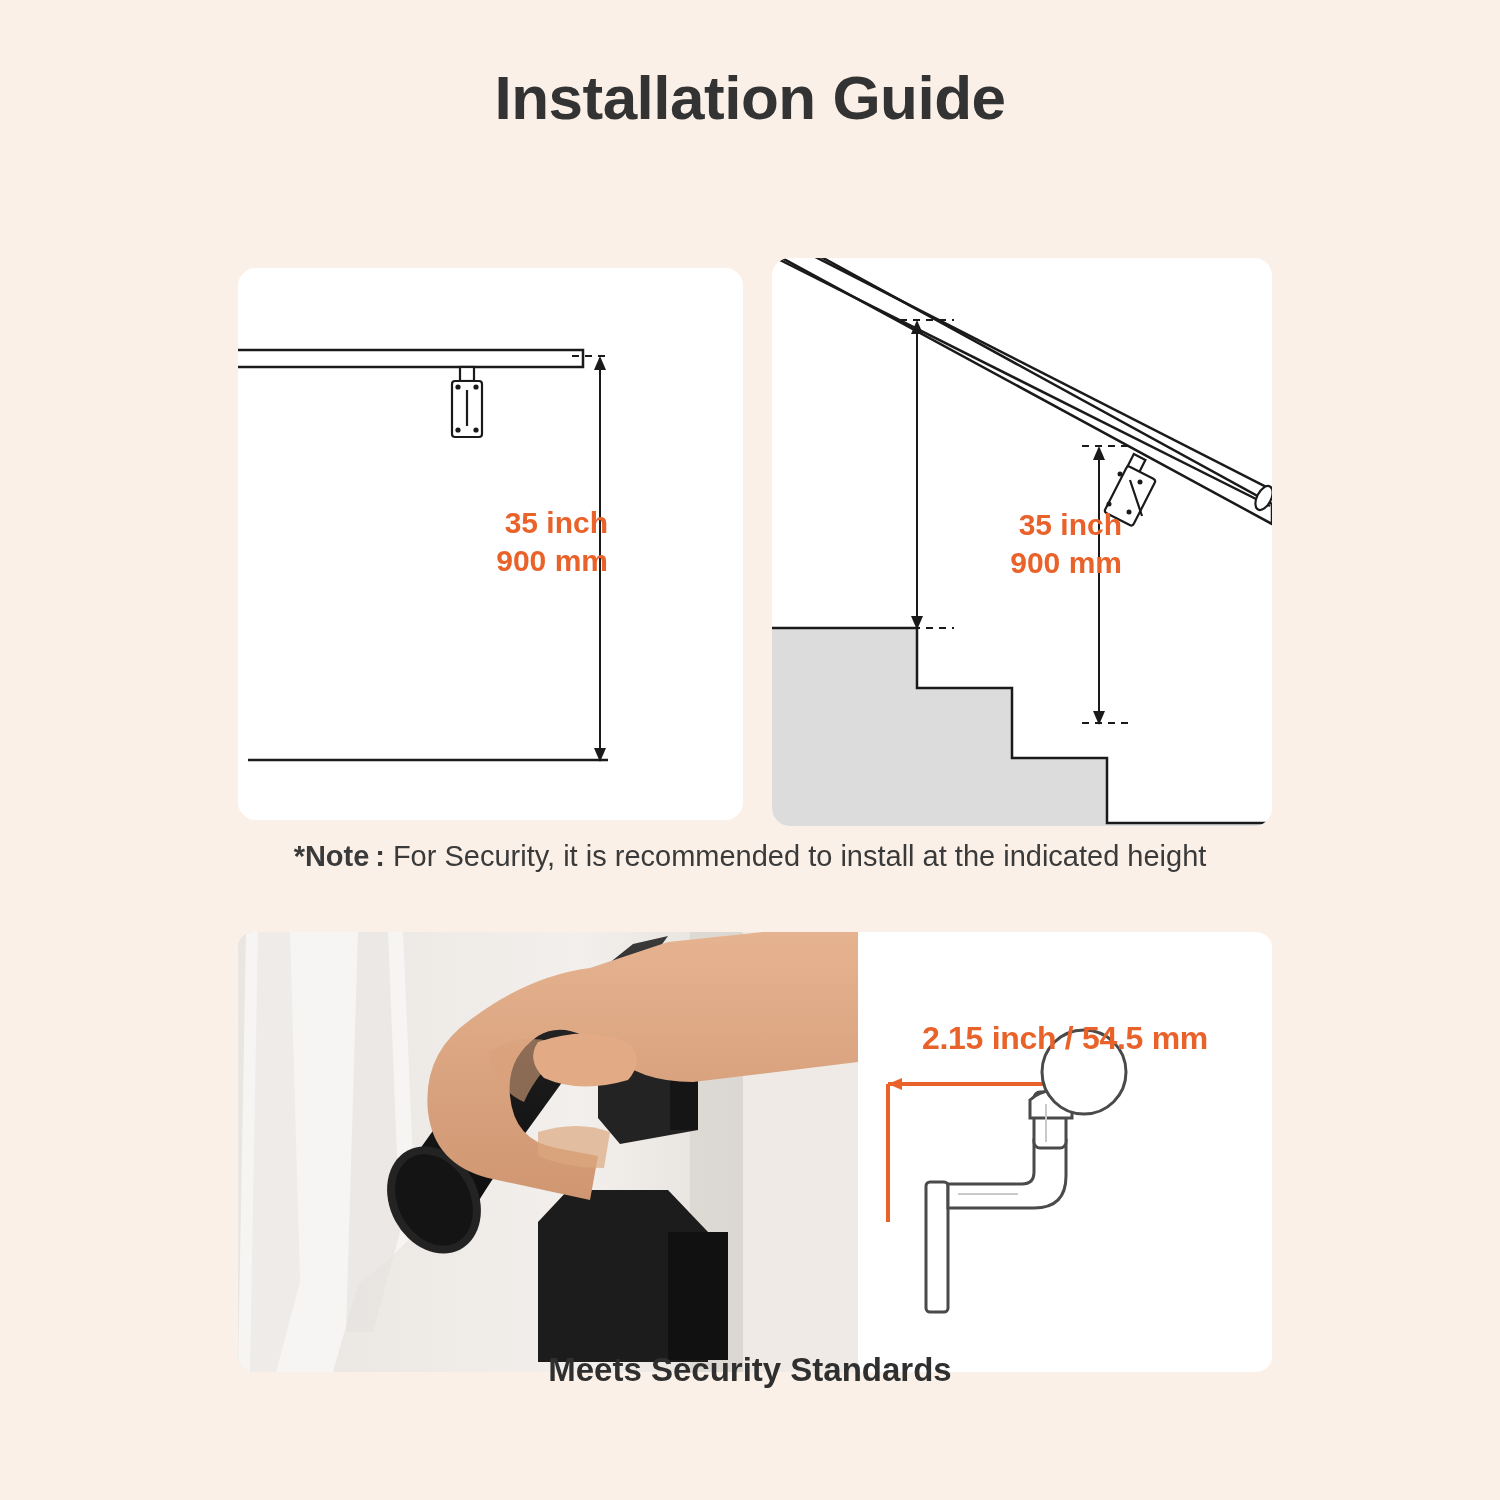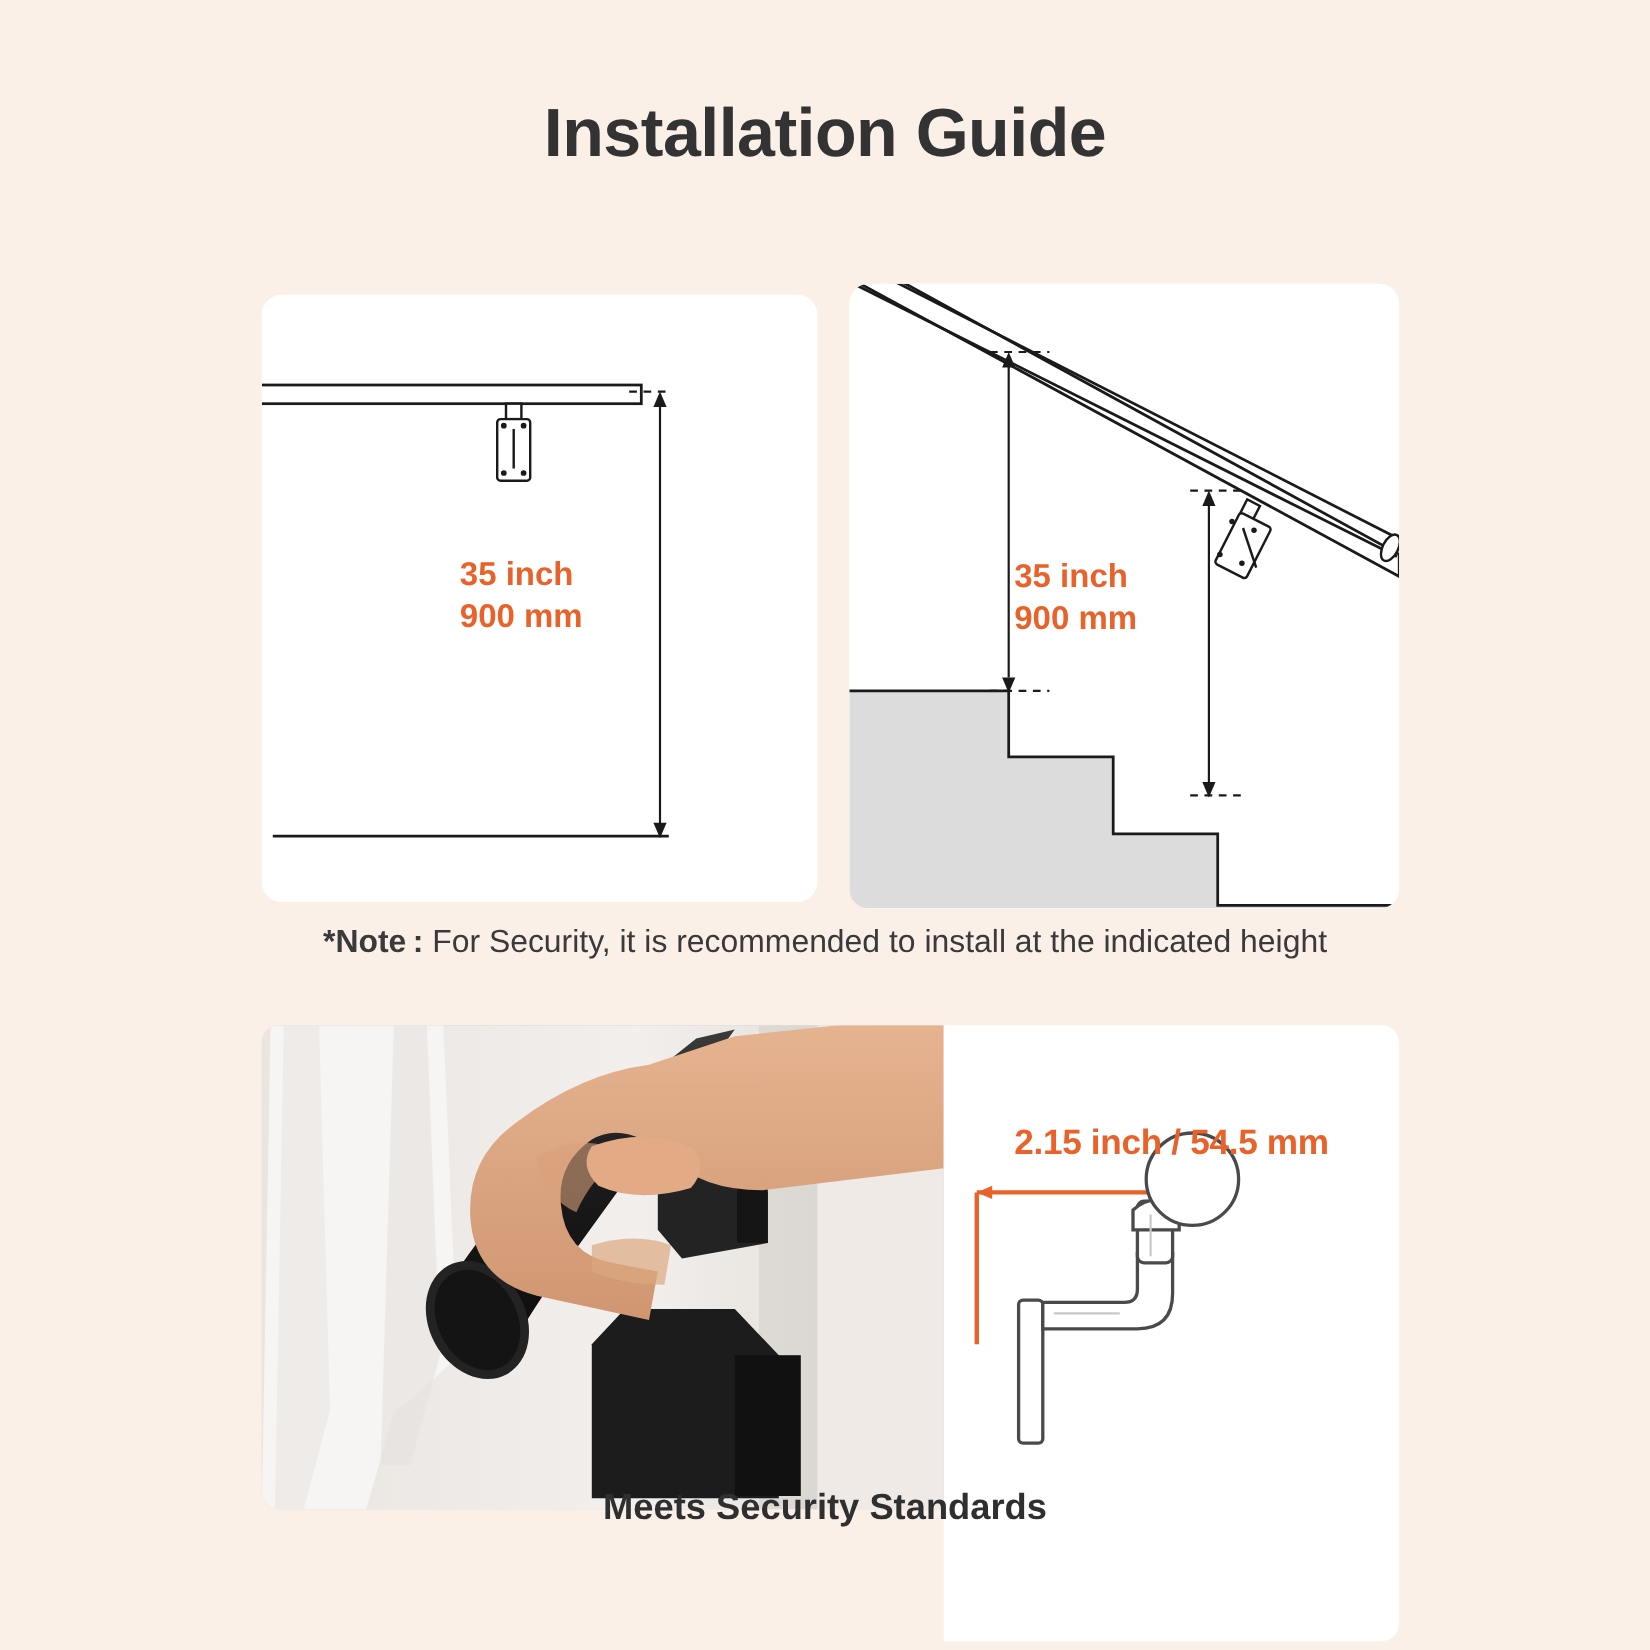--- a/index.html
+++ b/index.html
@@ -15,21 +15,21 @@
     position: relative;
     overflow: hidden;
   }
   .page {
     position: absolute;
     inset: 0;
     background: #fbf0e8;
   }
   .title {
     position: absolute;
-    top: 86px;
+    top: 62px;
     left: 0;
     width: 100%;
     text-align: center;
     font-size: 62px;
     font-weight: bold;
     letter-spacing: -0.5px;
     color: #333333;
   }
 
   
@@ -62,21 +62,21 @@
     height: 440px;
     border-radius: 16px 0 0 16px;
     overflow: hidden;
     background: #d9d4d0;
   }
   #spec-card {
     position: absolute;
     left: 858px;
     top: 932px;
     width: 414px;
-    height: 560px;
+    height: 440px;
     border-radius: 0 16px 16px 0;
     background: #ffffff;
     overflow: hidden;
   }
   .spec-label {
     position: absolute;
     top: 88px;
     left: 0;
     width: 100%;
     text-align: center;
@@ -95,21 +95,21 @@
     font-weight: bold;
     color: #2f2f2f;
   }
 
   .dim-text {
     position: absolute;
     color: #e8622a;
     font-weight: bold;
     font-size: 30px;
     line-height: 1.25;
-    text-align: left;
+    text-align: right;
     white-space: pre;
   }
   svg { display: block; }
 </style>
 </head>
 <body>
 
 <div class="page">
 
   <div class="title">Installation Guide</div>

